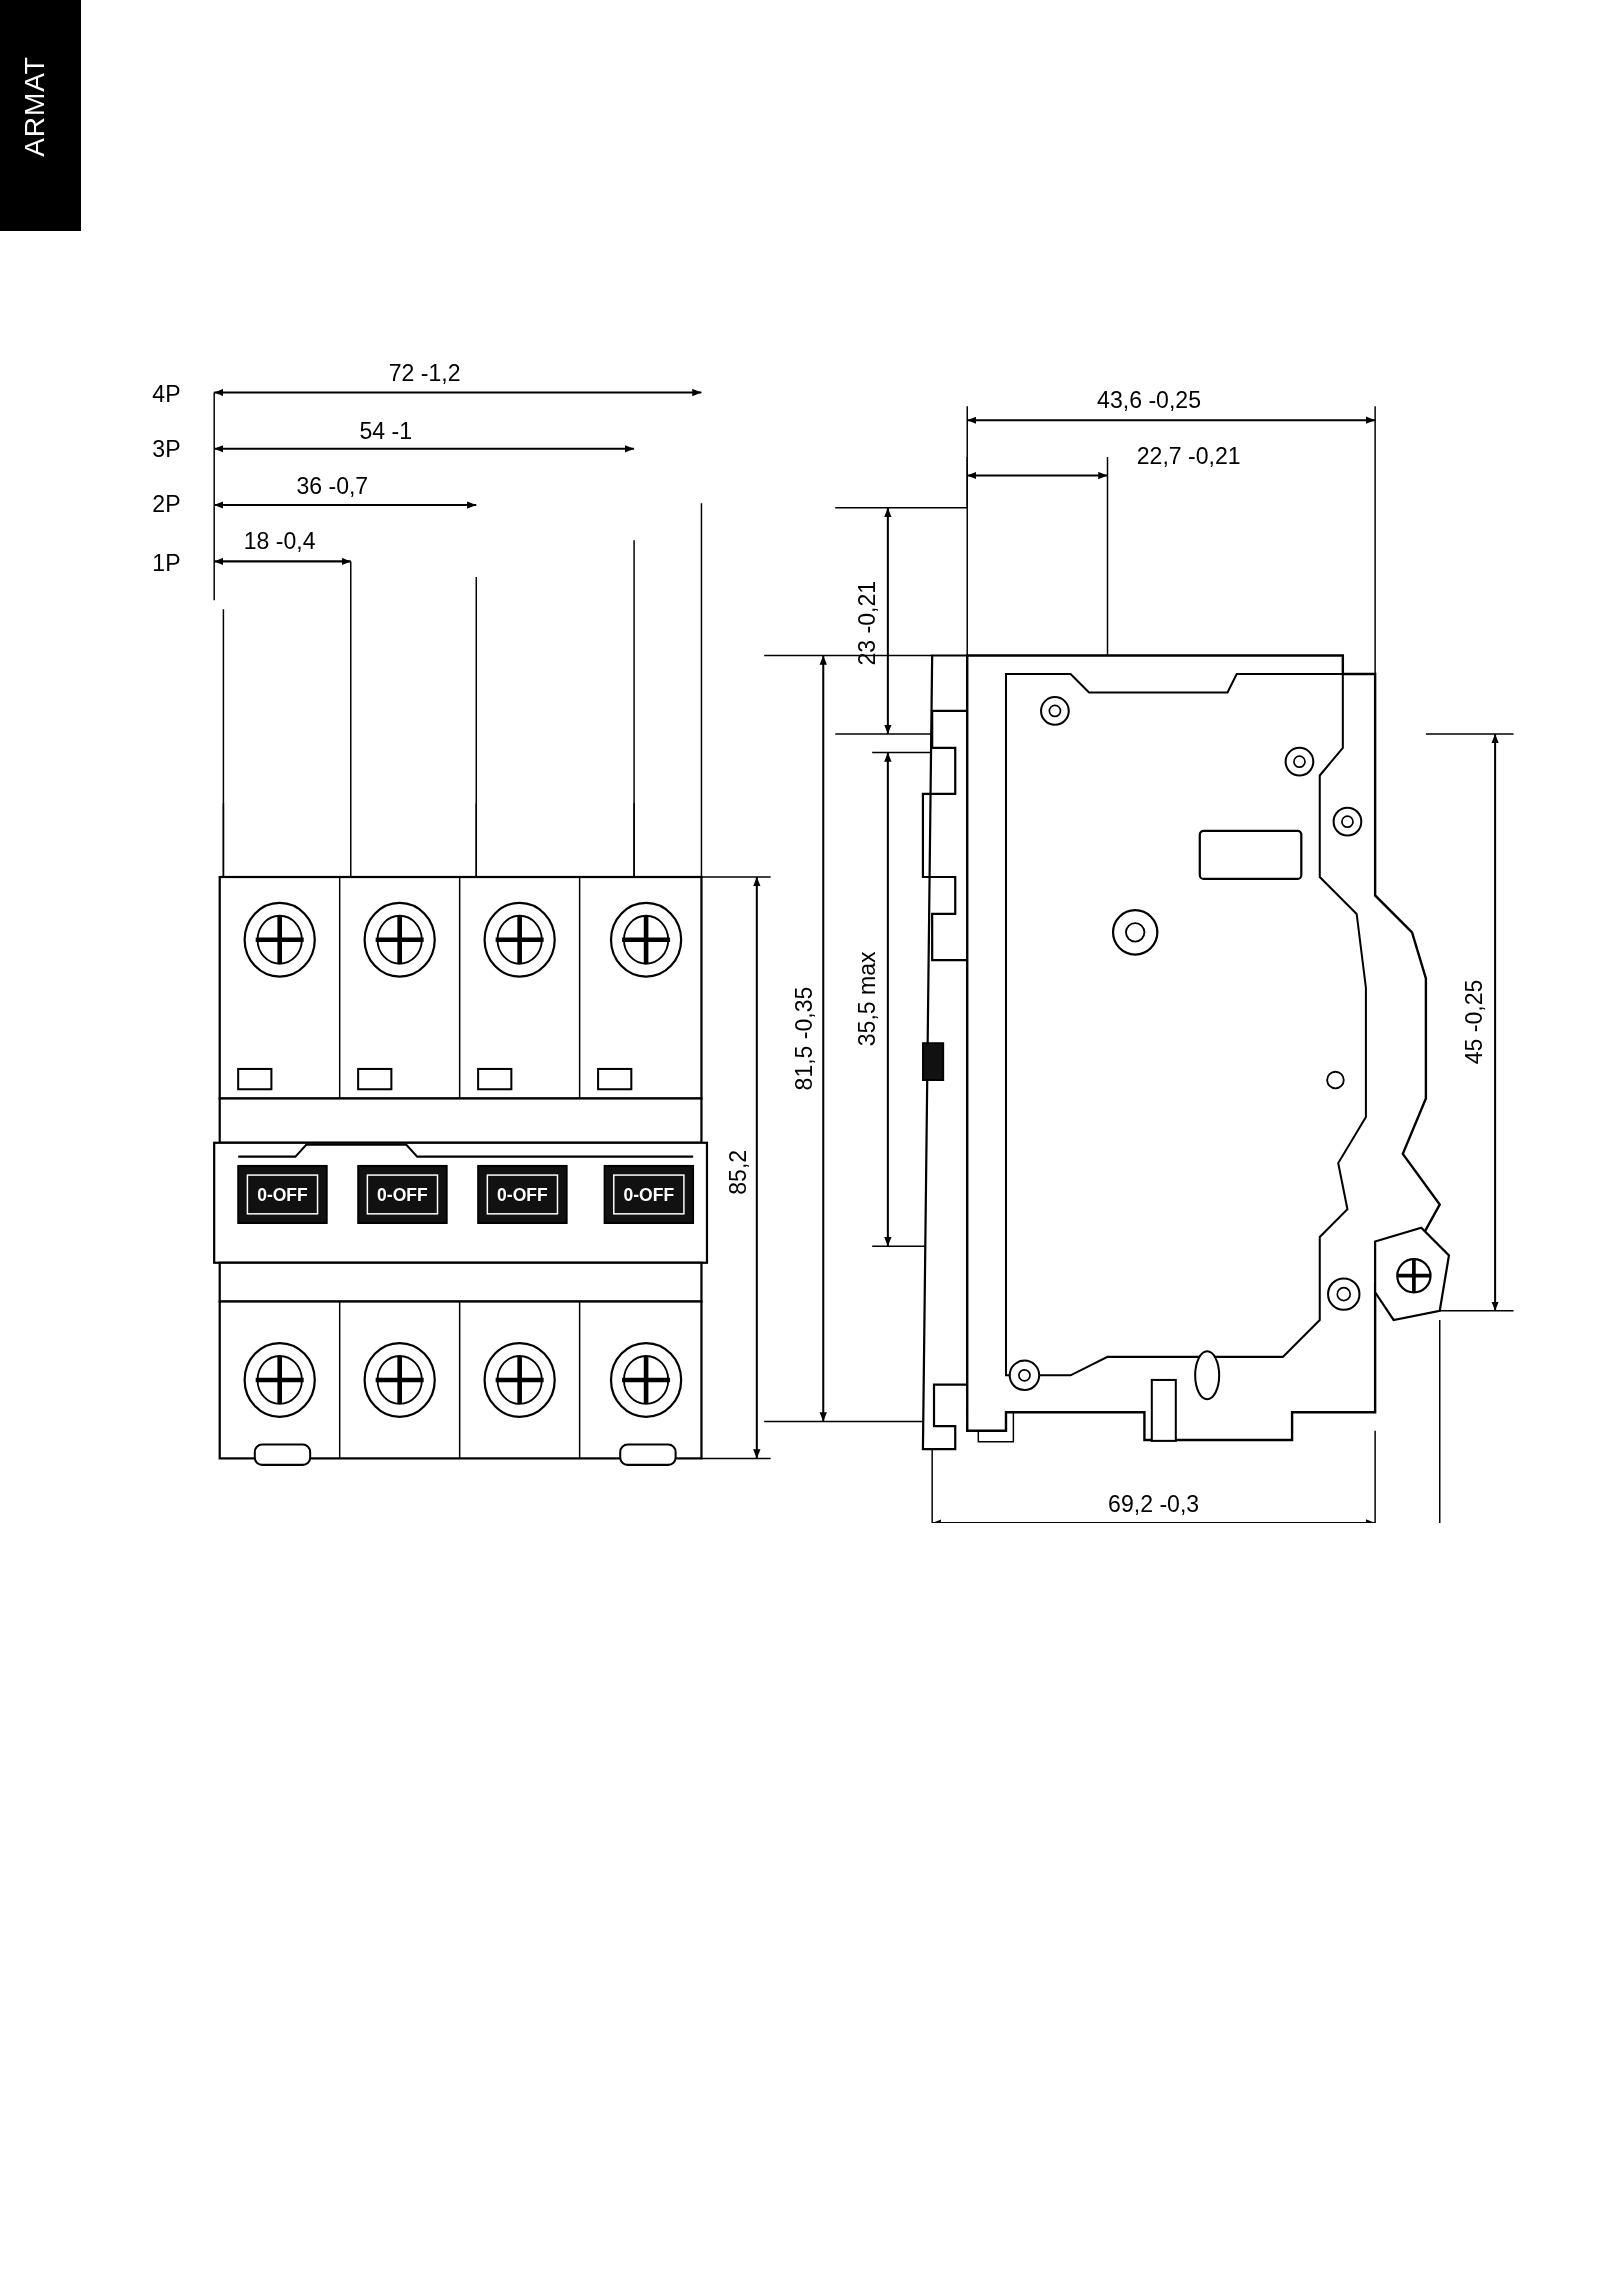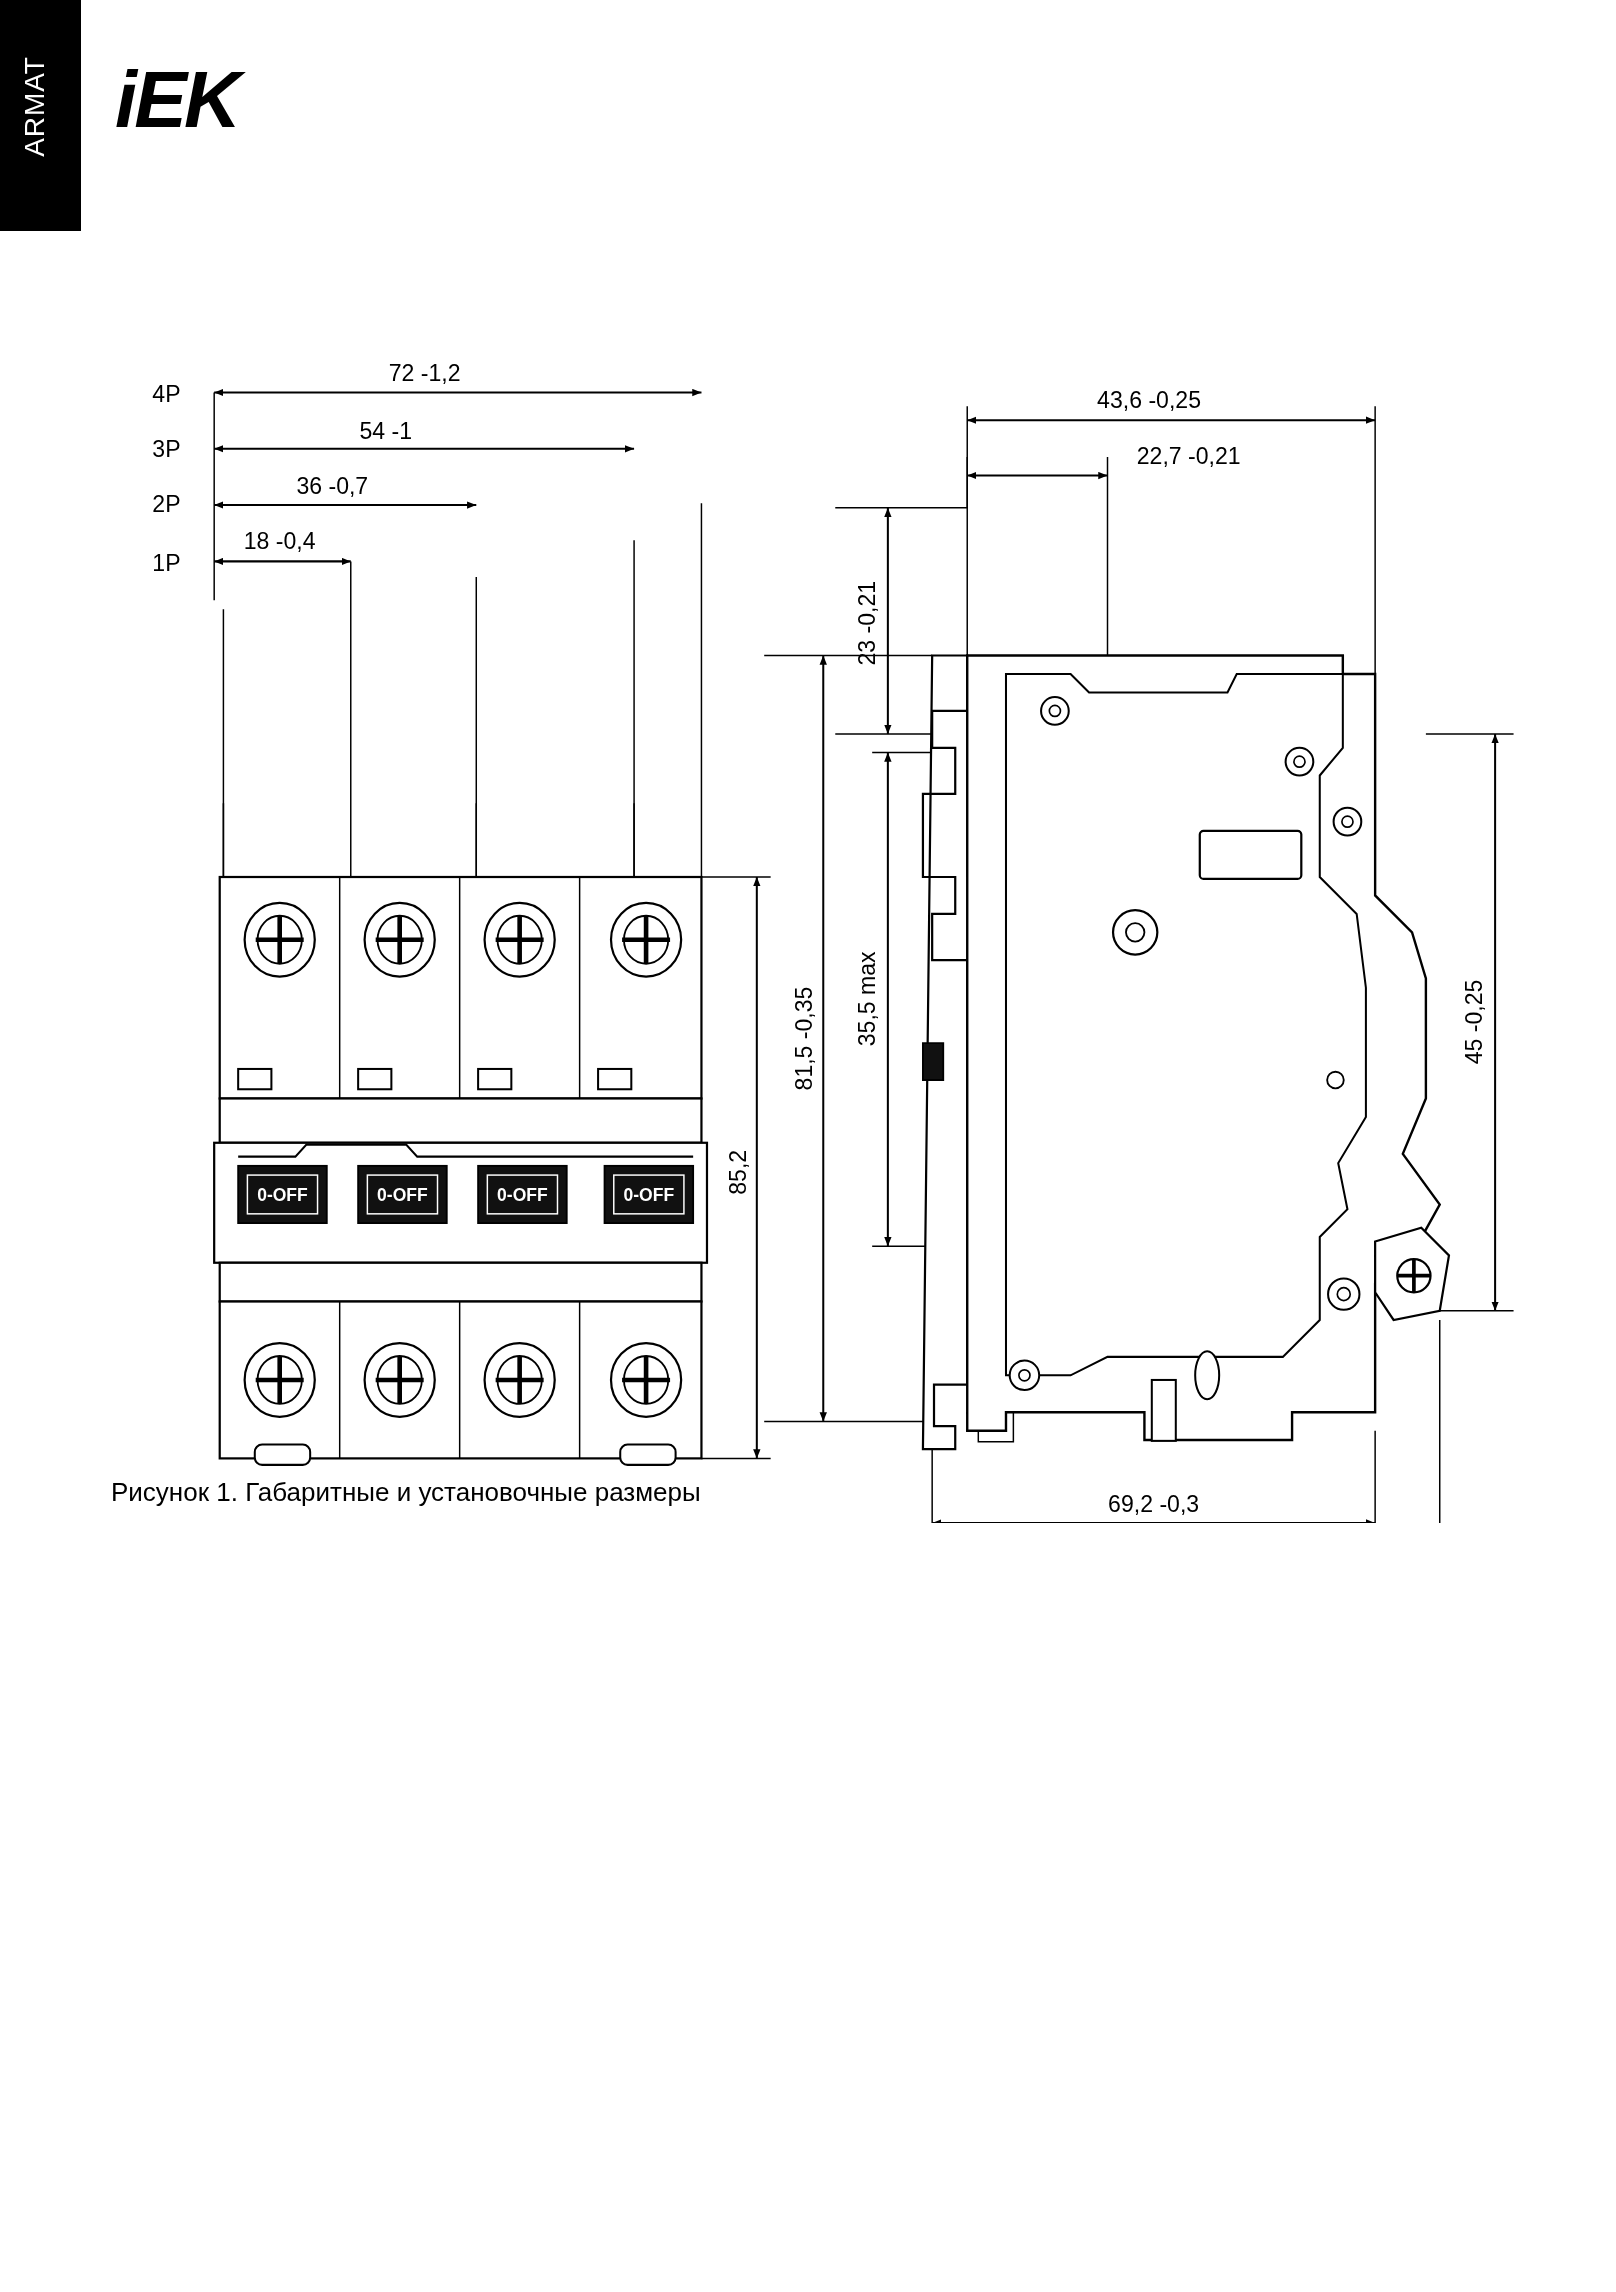--- a/index.html
+++ b/index.html
@@ -101,23 +101,20 @@
   .med { stroke-width: 2.2; }
 </style>
 </head>
 <body>
 
 <div id="page">
 
   <div id="header-bar"></div>
   <div id="header-white"></div>
   <div id="vertical-brand">ARMAT</div>
-  <div id="logo-box">
-    <div id="logo-text">iEK</div>
-  </div>
 
   <div id="drawing">
   <svg width="1617" height="1292" viewBox="0 0 1752 1400" xmlns="http://www.w3.org/2000/svg">
     <defs>
       <marker id="ah-s" markerWidth="12" markerHeight="12" refX="10" refY="4" orient="auto" markerUnits="userSpaceOnUse">
         <path d="M0,0 L10,4 L0,8 z" fill="#000"></path>
       </marker>
       <marker id="ah-e" markerWidth="12" markerHeight="12" refX="2" refY="4" orient="auto" markerUnits="userSpaceOnUse">
         <path d="M12,0 L2,4 L12,8 z" fill="#000"></path>
       </marker>
@@ -355,16 +352,15 @@
       <line x1="1490" y1="1300" x2="1490" y2="1420"></line>
       <line x1="1560" y1="1180" x2="1560" y2="1500"></line>
     </g>
     <line class="ln med" x1="1010" y1="1400" x2="1490" y2="1400" stroke="#000" marker-start="url(#ah-e)" marker-end="url(#ah-s)"></line>
     <text class="dim-text" x="1250" y="1388" text-anchor="middle">69,2 -0,3</text>
     <line class="ln med" x1="1010" y1="1472" x2="1560" y2="1472" stroke="#000" marker-start="url(#ah-e)" marker-end="url(#ah-s)"></line>
     <text class="dim-text" x="1272" y="1460" text-anchor="middle">76,5 max</text>
   </svg>
   </div>
 
-  <div id="caption">Рисунок 1. Габаритные и установочные размеры</div>
 
 </div>
 
 
 </body></html>

